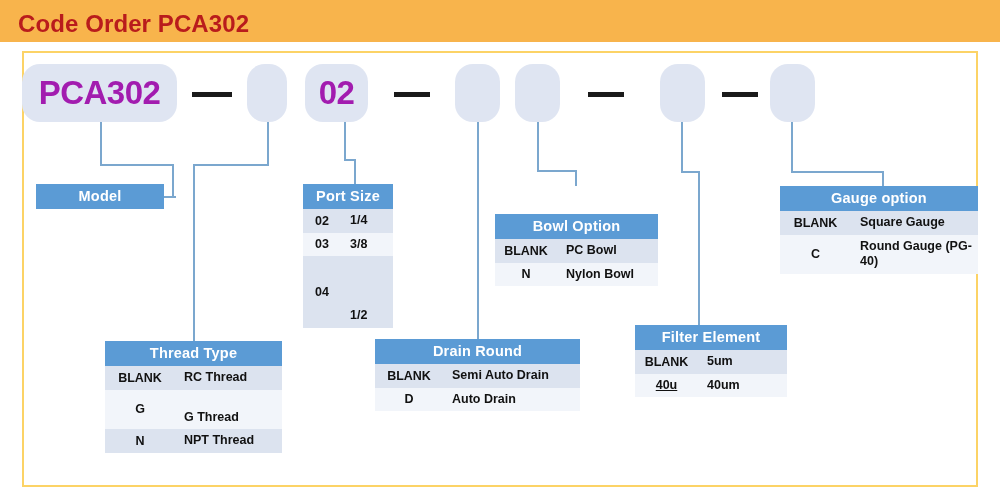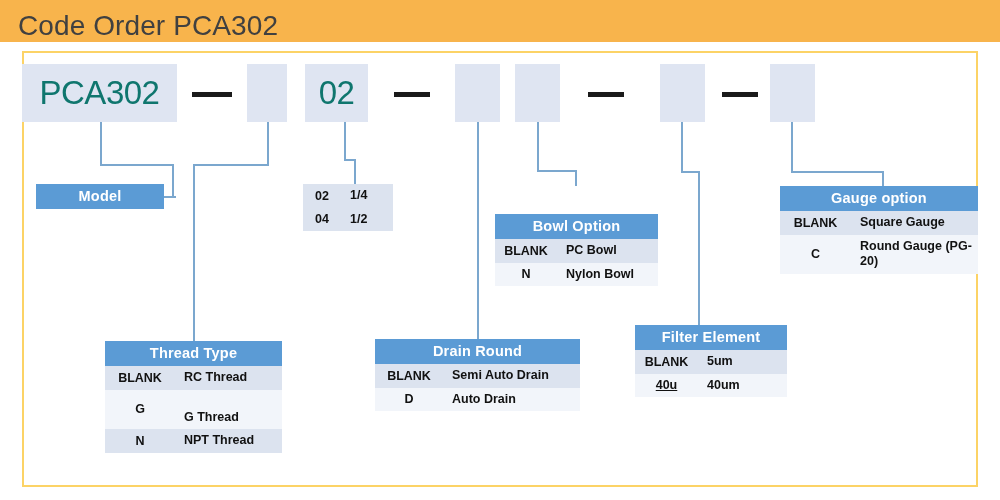--- a/index.html
+++ b/index.html
@@ -18,23 +18,23 @@
   
   #header-bar {
     position: absolute;
     left: 0; top: 0;
     width: 1000px; height: 42px;
     background: #F8B44C;
   }
   #header-title {
     position: absolute;
     left: 18px; top: 10px;
-    font-size: 28px;
-    font-weight: normal;
-    color: #404040;
+    font-size: 24px;
+    font-weight: bold;
+    color: #b91c1c;
     letter-spacing: 0.1px;
     white-space: nowrap;
   }
 
   
   #content-frame {
     position: absolute;
     left: 22px; top: 51px;
     width: 956px; height: 436px;
     border: 2px solid #FCD366;
@@ -42,23 +42,24 @@
     background: #ffffff;
   }
 
   
   .code-box {
     position: absolute;
     background: #DFE5F2;
     display: flex;
     align-items: center;
     justify-content: center;
-    font-weight: normal;
-    color: #0f766e;
-    box-sizing: border-box;
+    font-weight: bold;
+    color: #a21caf;
+    box-sizing: border-box;
+    border-radius: 18px;
   }
   .code-box.filled { font-size: 33px; letter-spacing: -0.5px; }
 
   .dash {
     position: absolute;
     height: 5px;
     background: #1a1a1a;
   }
 
   
@@ -167,27 +168,32 @@
 
 <div class="conn v" style="left:791px; top:122px; height:50px;"></div>
 <div class="conn h" style="left:791px; top:171px; width:93px;"></div>
 <div class="conn v" style="left:882px; top:171px; height:16px;"></div>
 
 <div class="opt-table" style="left:36px; top:184px; width:128px;">
   <div class="opt-title">Model</div>
 </div>
 
 <div class="opt-table" style="left:303px; top:184px; width:90px;">
+  <div class="opt-title">Port Size</div>
   <div class="opt-row odd">
     <div class="opt-cell code" style="width:38px;">02</div>
     <div class="opt-cell desc" style="width:52px;">1/4</div>
   </div>
+  <div class="opt-row even">
+    <div class="opt-cell code" style="width:38px;">03</div>
+    <div class="opt-cell desc" style="width:52px;">3/8</div>
+  </div>
   <div class="opt-row odd">
     <div class="opt-cell code" style="width:38px;">04</div>
-    <div class="opt-cell desc" style="width:52px;">1/2</div>
+    <div class="opt-cell desc" style="width:52px;margin-top:48px;">1/2</div>
   </div>
 </div>
 
 <div class="opt-table" style="left:495px; top:186px; width:163px;margin-top:28px;">
   <div class="opt-title">Bowl Option</div>
   <div class="opt-row odd">
     <div class="opt-cell code" style="width:62px;">BLANK</div>
     <div class="opt-cell desc" style="width:101px;">PC Bowl</div>
   </div>
   <div class="opt-row even">
@@ -197,21 +203,21 @@
 </div>
 
 <div class="opt-table" style="left:780px; top:186px; width:198px;">
   <div class="opt-title">Gauge option</div>
   <div class="opt-row odd">
     <div class="opt-cell code" style="width:71px;">BLANK</div>
     <div class="opt-cell desc" style="width:127px;">Square Gauge</div>
   </div>
   <div class="opt-row even" style="min-height:38px;">
     <div class="opt-cell code" style="width:71px;">C</div>
-    <div class="opt-cell desc" style="width:127px;">Round Gauge (PG-20)</div>
+    <div class="opt-cell desc" style="width:127px;">Round Gauge (PG-40)</div>
   </div>
 </div>
 
 <div class="opt-table" style="left:105px; top:341px; width:177px;">
   <div class="opt-title">Thread Type</div>
   <div class="opt-row odd">
     <div class="opt-cell code" style="width:70px;">BLANK</div>
     <div class="opt-cell desc" style="width:107px;">RC Thread</div>
   </div>
   <div class="opt-row even">

